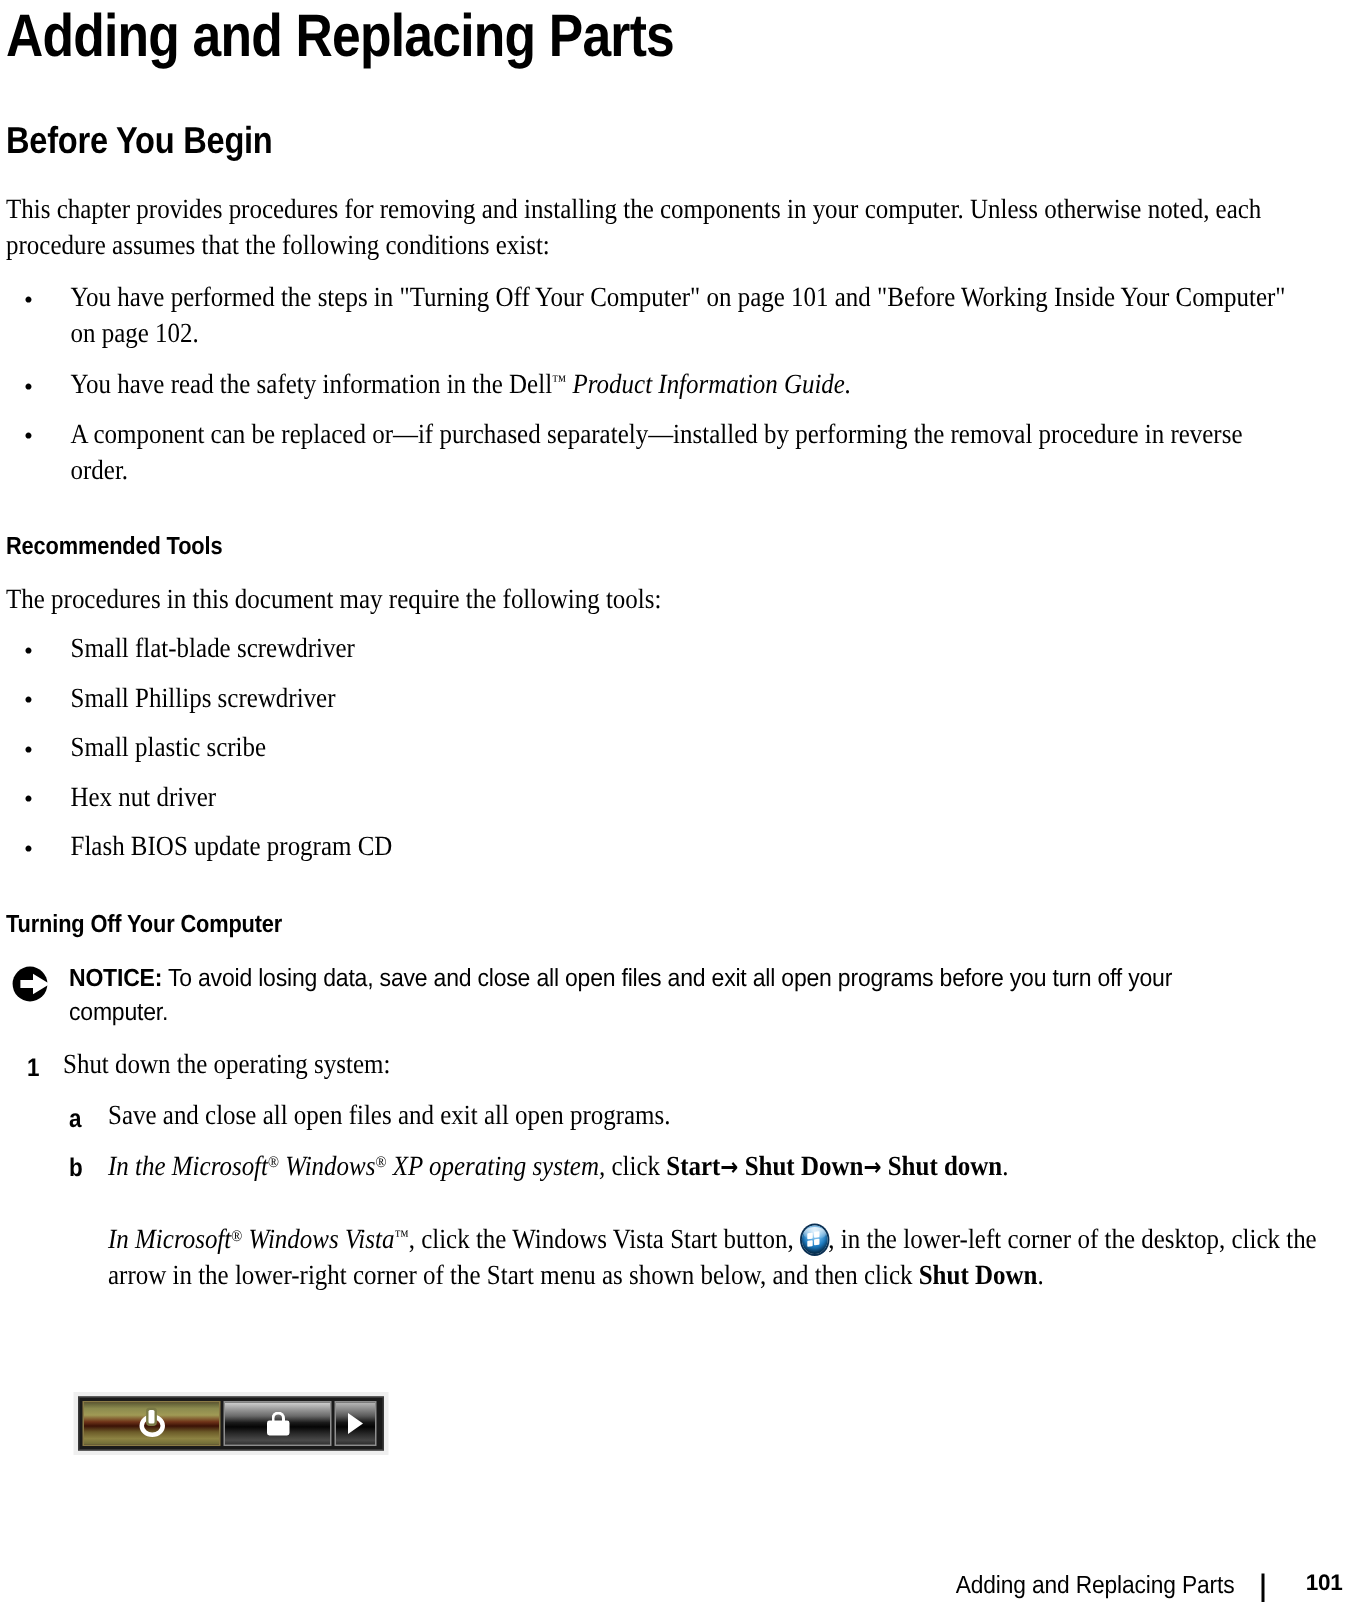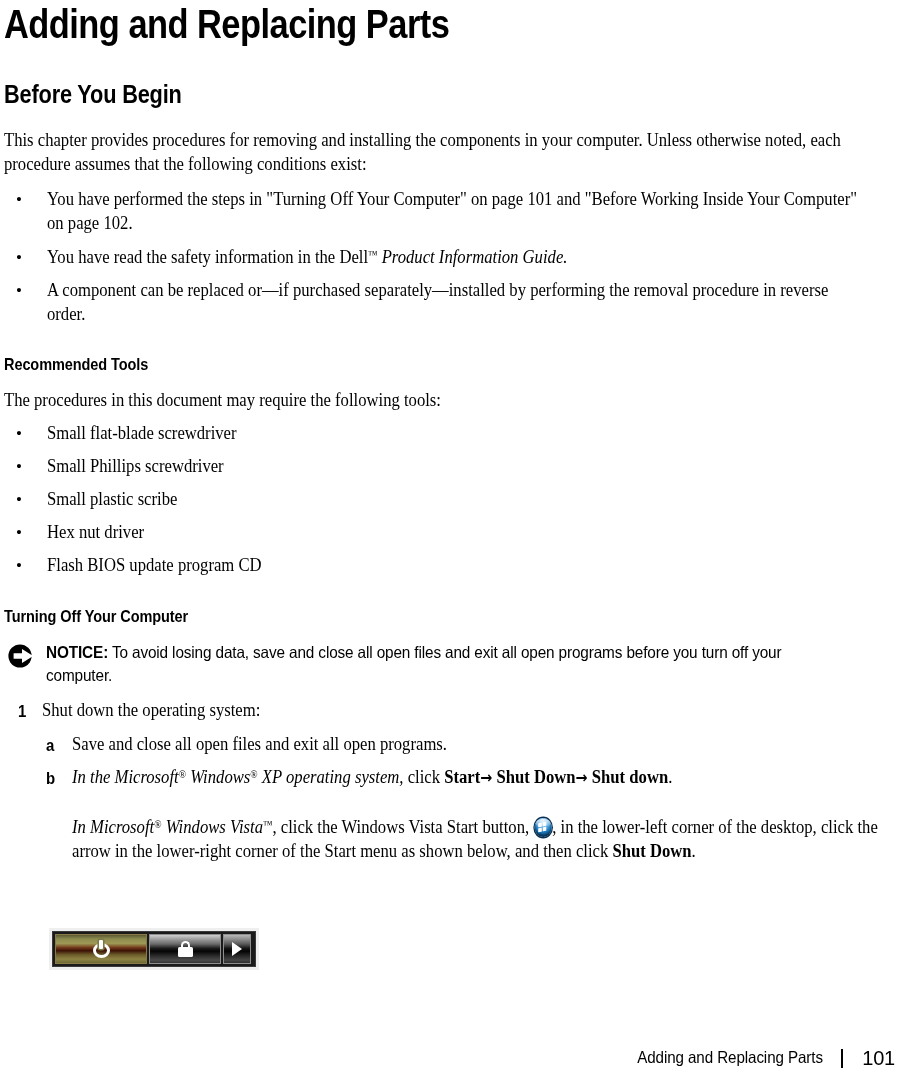--- a/index.html
+++ b/index.html
@@ -322,22 +322,22 @@
     right: 64px;
     top: 1px;
     width: 1.6px;
     height: 19px;
     background: #000000;
   }
   .footer-page {
     position: absolute;
     right: 12px;
     top: -1px;
-    font-size: 20px;
-    font-weight: normal;
+    font-size: 15px;
+    font-weight: bold;
     letter-spacing: -0.2px;
     white-space: nowrap;
   }
 </style>
 </head>
 <body>
 
 <div class="page">
 
   <div class="h1">Adding and Replacing Parts</div>

